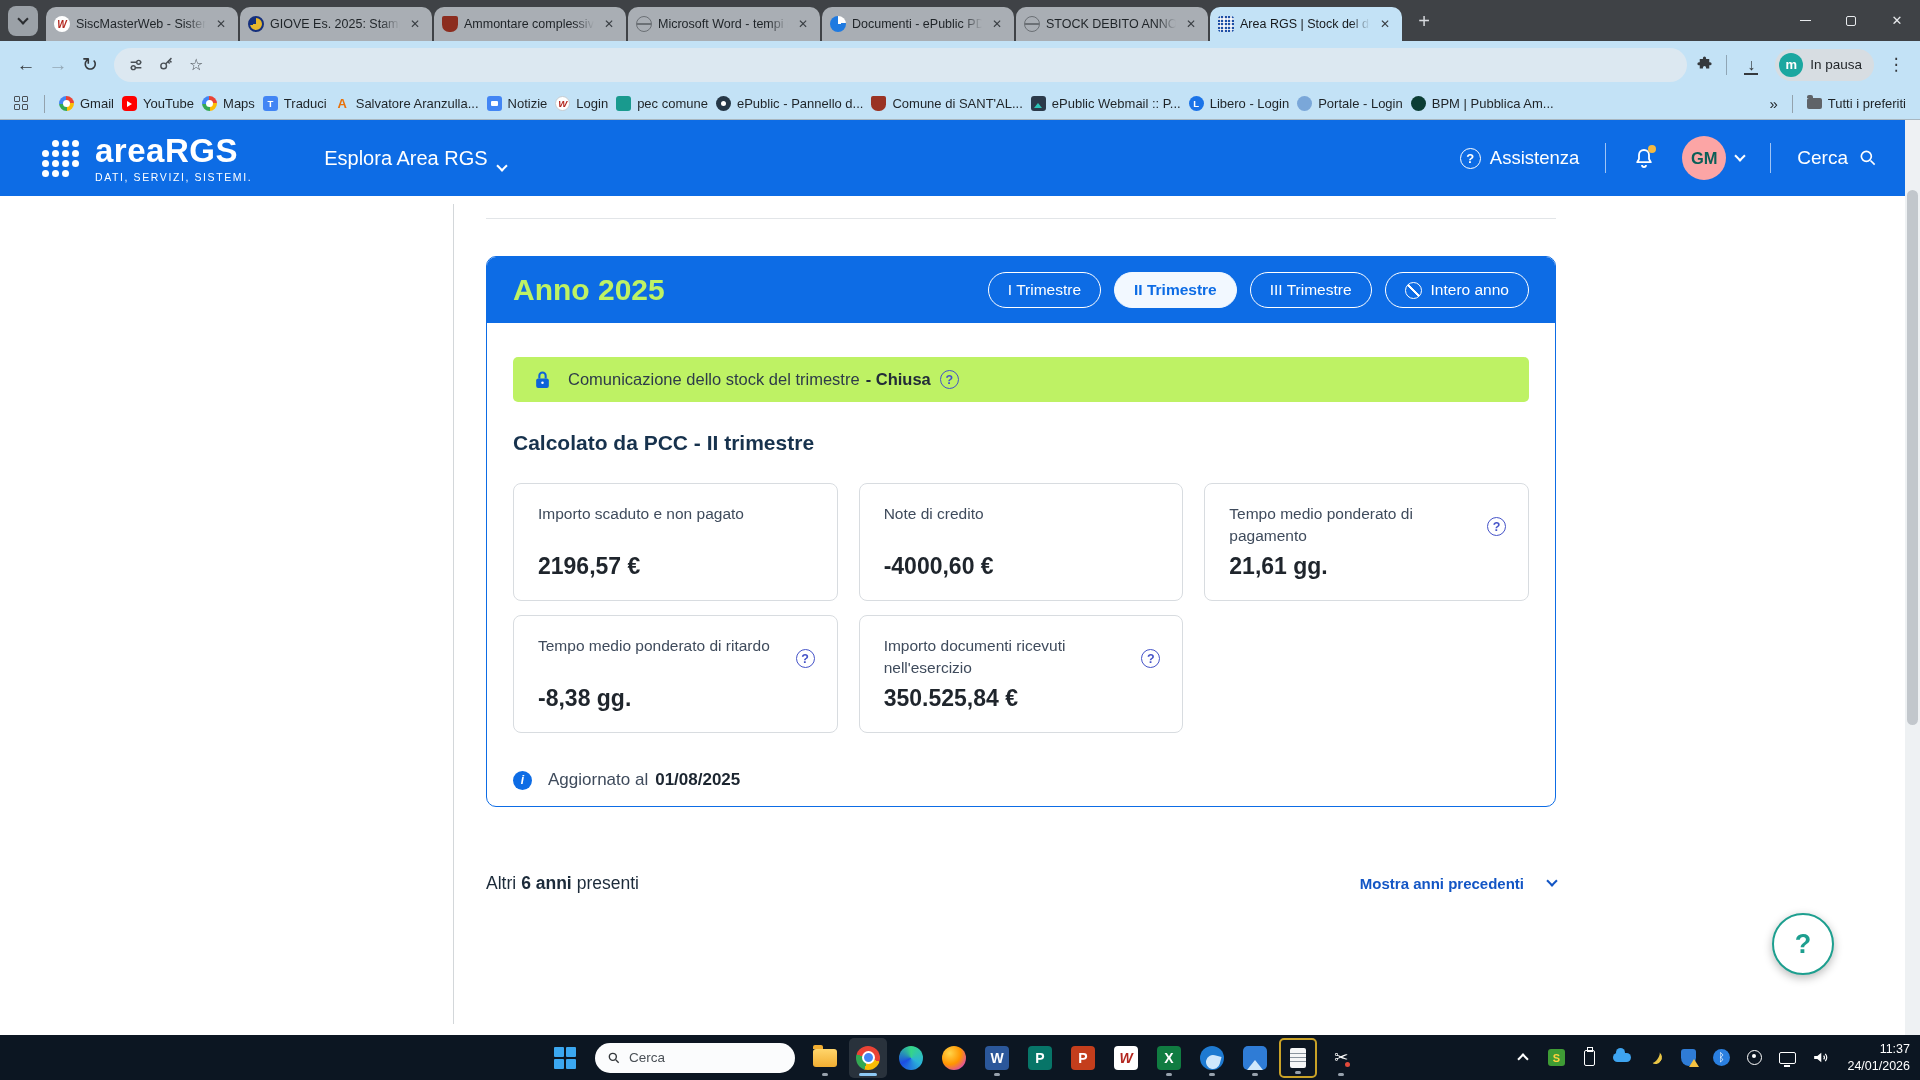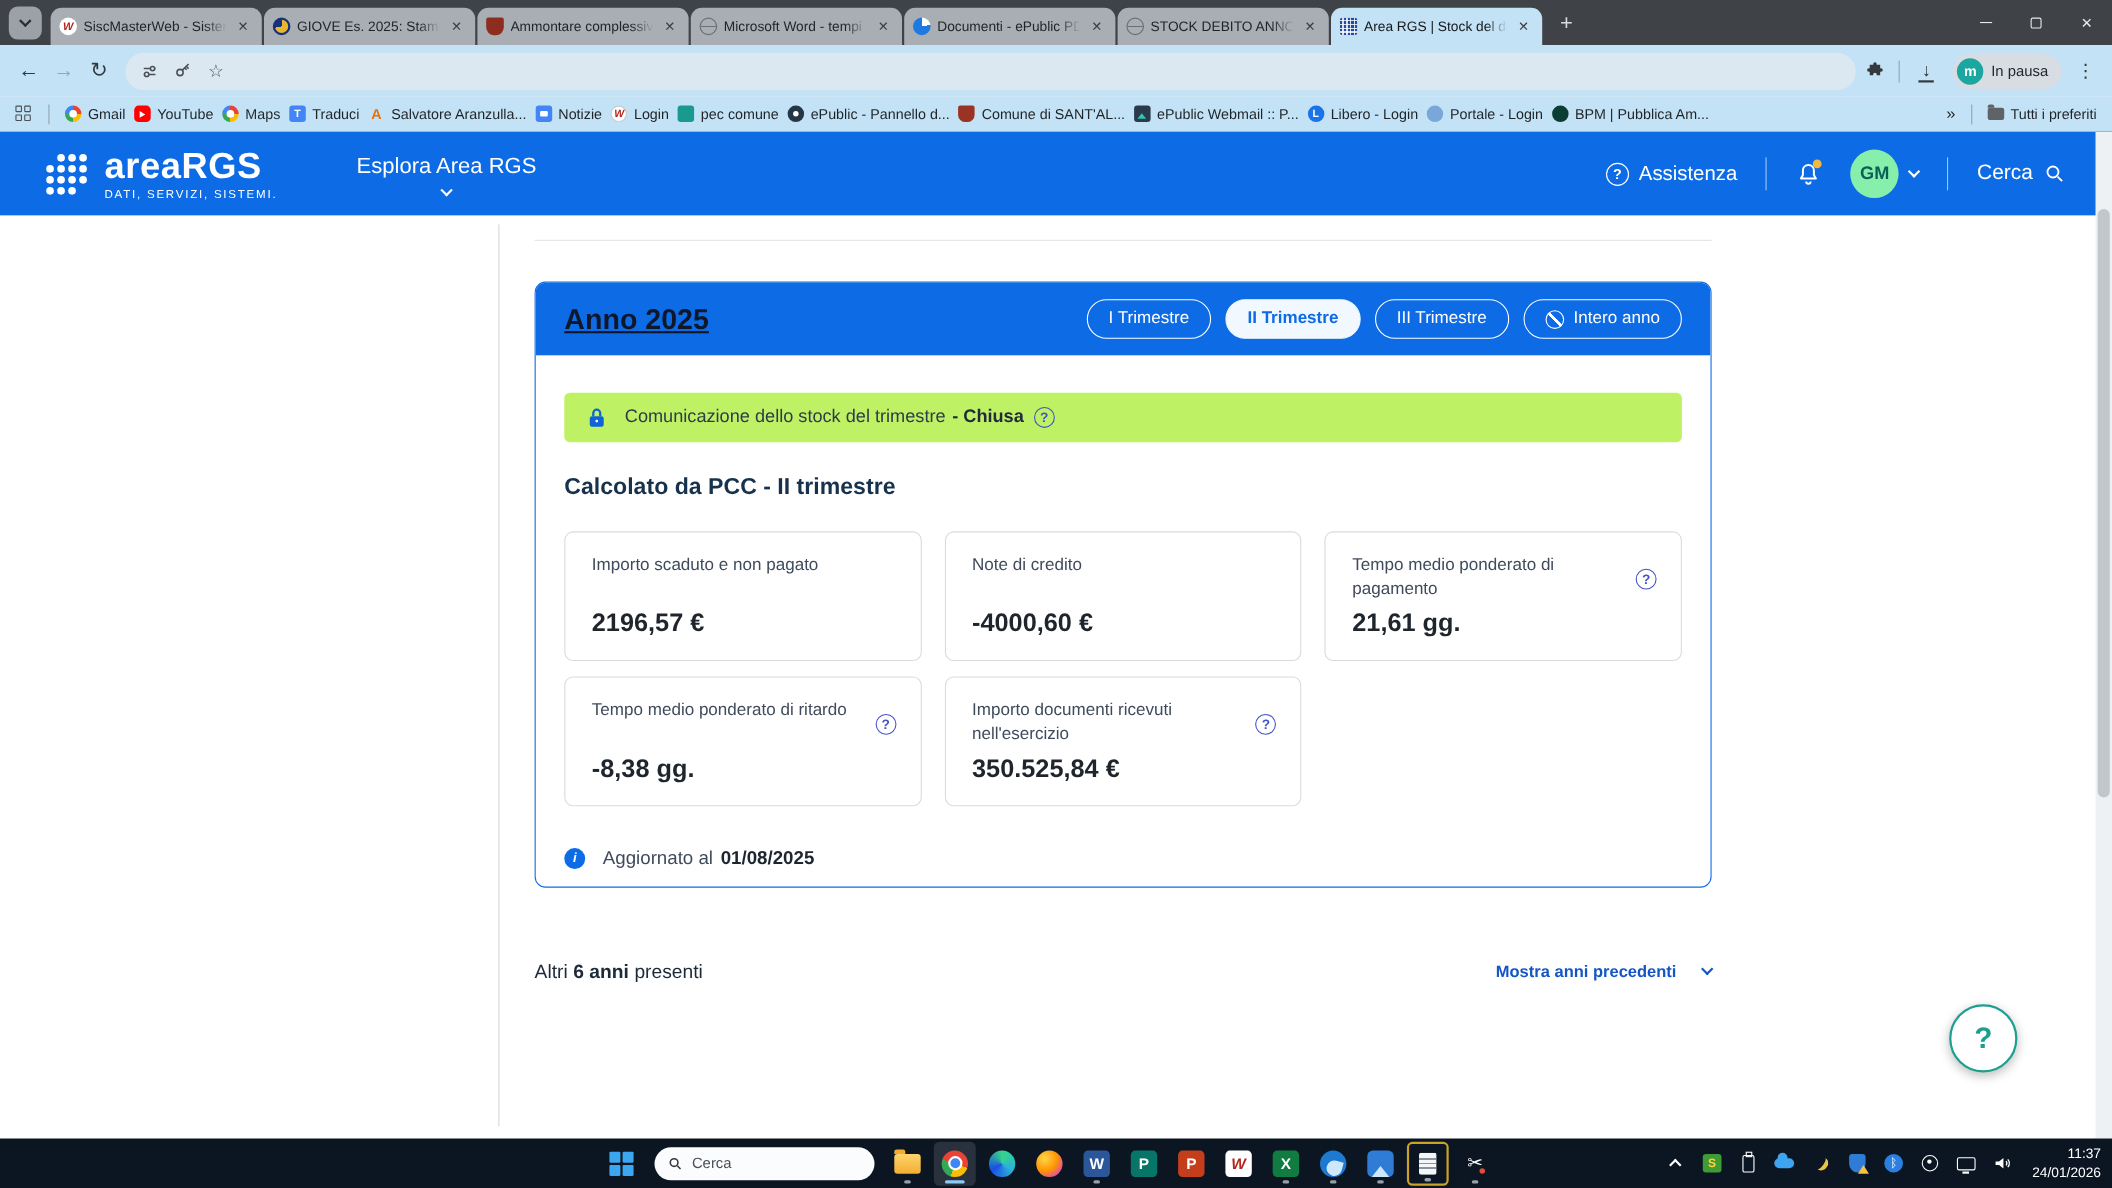--- a/index.html
+++ b/index.html
@@ -72,40 +72,40 @@
 
   
   .rgsheader { position:absolute; top:120px; left:0; right:0; height:76px; background:#0d6ce5; display:flex; align-items:center; padding:0 42px; color:#fff; }
   .dots { display:flex; flex-direction:column; gap:3px; margin-right:16px; }
   .dots .dr { display:flex; gap:3px; }
   .dots i { width:7px; height:7px; border-radius:50%; background:#fff; display:block; }
   .dots i.hide { visibility:hidden; }
   .logotextwrap { display:flex; flex-direction:column; }
   .logotext { font-size:33px; font-weight:700; letter-spacing:.5px; line-height:1; }
   .tagline { font-size:10.5px; letter-spacing:1.6px; margin-top:4px; }
-  .explore { display:flex; align-items:center; gap:10px; font-size:20px; margin-left:72px;flex-direction:column; }
+  .explore { display:flex; align-items:flex-end; gap:10px; font-size:20px; margin-left:72px; }
   .hdr-right { margin-left:auto; display:flex; align-items:center; gap:26px; }
   .assist { display:flex; align-items:center; gap:9px; font-size:18.5px; }
   .ocircle { width:21px; height:21px; border:1.6px solid #fff; border-radius:50%; display:flex; align-items:center; justify-content:center; font-size:13px; font-weight:700; }
   .hdrdiv { width:1px; height:30px; background:#ffffff99; }
   .bellwrap { position:relative; width:24px; height:24px; }
   .belldot { position:absolute; top:-1px; right:0; width:8px; height:8px; border-radius:50%; background:#f5b941; }
   .avatarwrap { display:flex; align-items:center; gap:10px; }
-  .avatar { width:44px; height:44px; border-radius:50%; background:#86efac; color:#0b5f57; font-size:16.5px; font-weight:700; display:flex; align-items:center; justify-content:center; }
+  .avatar { width:44px; height:44px; border-radius:50%; background:#fca5a5; color:#0b5f57; font-size:16.5px; font-weight:700; display:flex; align-items:center; justify-content:center; }
   .cerca { display:flex; align-items:center; gap:10px; font-size:19px; }
 
   
   .content { position:absolute; top:196px; left:0; right:0; bottom:45px; background:#fff; }
   .sidediv { position:absolute; left:453px; top:8px; width:1px; height:820px; background:#d3d7da; }
   .main { position:absolute; left:486px; top:0; width:1070px; }
   .tophr { margin-top:22px; border-top:1px solid #e2e5e8; }
   .pagetitle { margin-top:38px; font-size:35px; line-height:44px; font-weight:700; color:#17324d; }
   .panel { margin-top:37px; border:1px solid #0d6ce5; border-radius:10px; overflow:hidden; }
   .banner { height:66px; background:#0d6ce5; display:flex; align-items:center; padding:0 26px; }
-  .year { color:#0f172a; font-size:26px; font-weight:700;text-decoration:underline; }
+  .year { color:#bef264; font-size:30px; font-weight:700; }
   .pills { margin-left:auto; display:flex; gap:13px; }
   .pill { display:flex; align-items:center; gap:9px; height:36px; padding:0 19px; border:1.5px solid #fff; border-radius:18px; color:#fff; font-size:15.5px; }
   .pill.active { background:#f2f8ff; border-color:#f2f8ff; color:#0d6ce5; font-weight:700; }
   .noicon { width:17px; height:17px; border:1.6px solid #fff; border-radius:50%; background:linear-gradient(45deg,#0000 44%,#fff 44% 56%,#0000 56%); }
   .panelbody { padding:34px 26px 16px; }
   .statusbar { height:45px; background:#bef264; border-radius:5px; display:flex; align-items:center; padding:0 20px; }
   .statustext { font-size:16.5px; color:#2e3b49; margin-left:16px; }
   .statusbold { font-size:16.5px; font-weight:700; color:#222c38; margin-left:6px; }
   .qicon { width:19px; height:19px; border:1.6px solid #4553c8; border-radius:50%; color:#4553c8; font-size:12.5px; font-weight:700; display:inline-flex; align-items:center; justify-content:center; flex:none; }
   .statusbar .qicon { margin-left:9px; }

